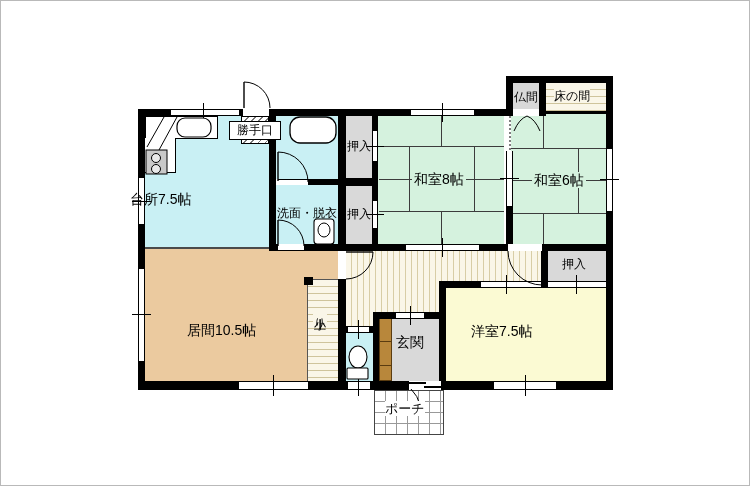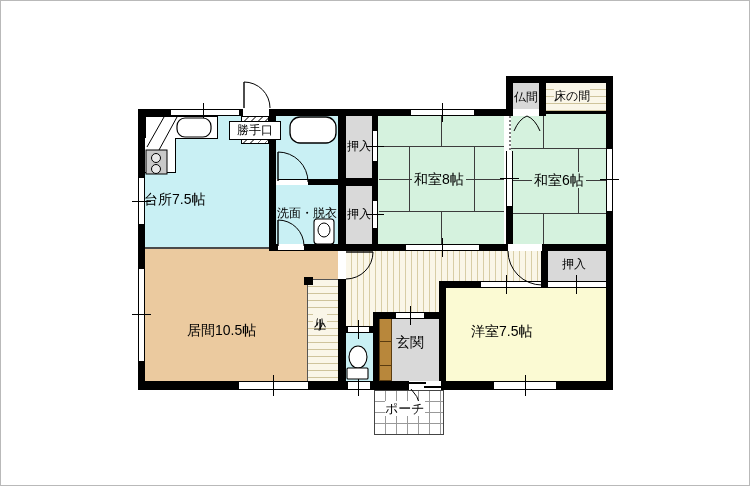--- a/index.html
+++ b/index.html
@@ -186,21 +186,21 @@
 
     <rect x="289" y="116" width="46" height="26" rx="10" fill="#fff" stroke="#000" stroke-width="1.3"></rect>
 
     <rect x="313" y="218" width="20" height="25" rx="3" fill="#fff" stroke="#000" stroke-width="1.1"></rect>
     <ellipse cx="323" cy="229" rx="6" ry="7" fill="none" stroke="#000" stroke-width="1"></ellipse>
 
     <ellipse cx="357" cy="356" rx="9" ry="11" fill="#fff" stroke="#000" stroke-width="1.1"></ellipse>
     <rect x="346" y="367" width="21" height="11" rx="1" fill="#fff" stroke="#000" stroke-width="1.1"></rect>
   </svg>
 
-  <div class="lbl big" style="left:143px;top:190px;text-align:center;">台所7.5帖</div>
+  <div class="lbl big" style="left:129px;top:190px;text-align:center;">台所7.5帖</div>
   <div class="lbl big" style="left:186px;top:321px;">居間10.5帖</div>
   <div class="lbl small" style="left:276px;top:205px;">洗面・脱衣</div>
   <div class="lbl big" style="left:411px;top:170px;background:#d5f2de;padding:0 2px;">和室8帖</div>
   <div class="lbl big" style="left:531px;top:171px;background:#d5f2de;padding:0 2px;">和室6帖</div>
   <div class="lbl big" style="left:470px;top:322px;">洋室7.5帖</div>
   <div class="lbl big" style="left:395px;top:333px;">玄関</div>
   <div class="lbl small" style="left:346px;top:138px;">押入</div>
   <div class="lbl small" style="left:346px;top:206px;">押入</div>
   <div class="lbl small" style="left:561px;top:256px;">押入</div>
   <div class="lbl small" style="left:513px;top:89px;">仏間</div>

